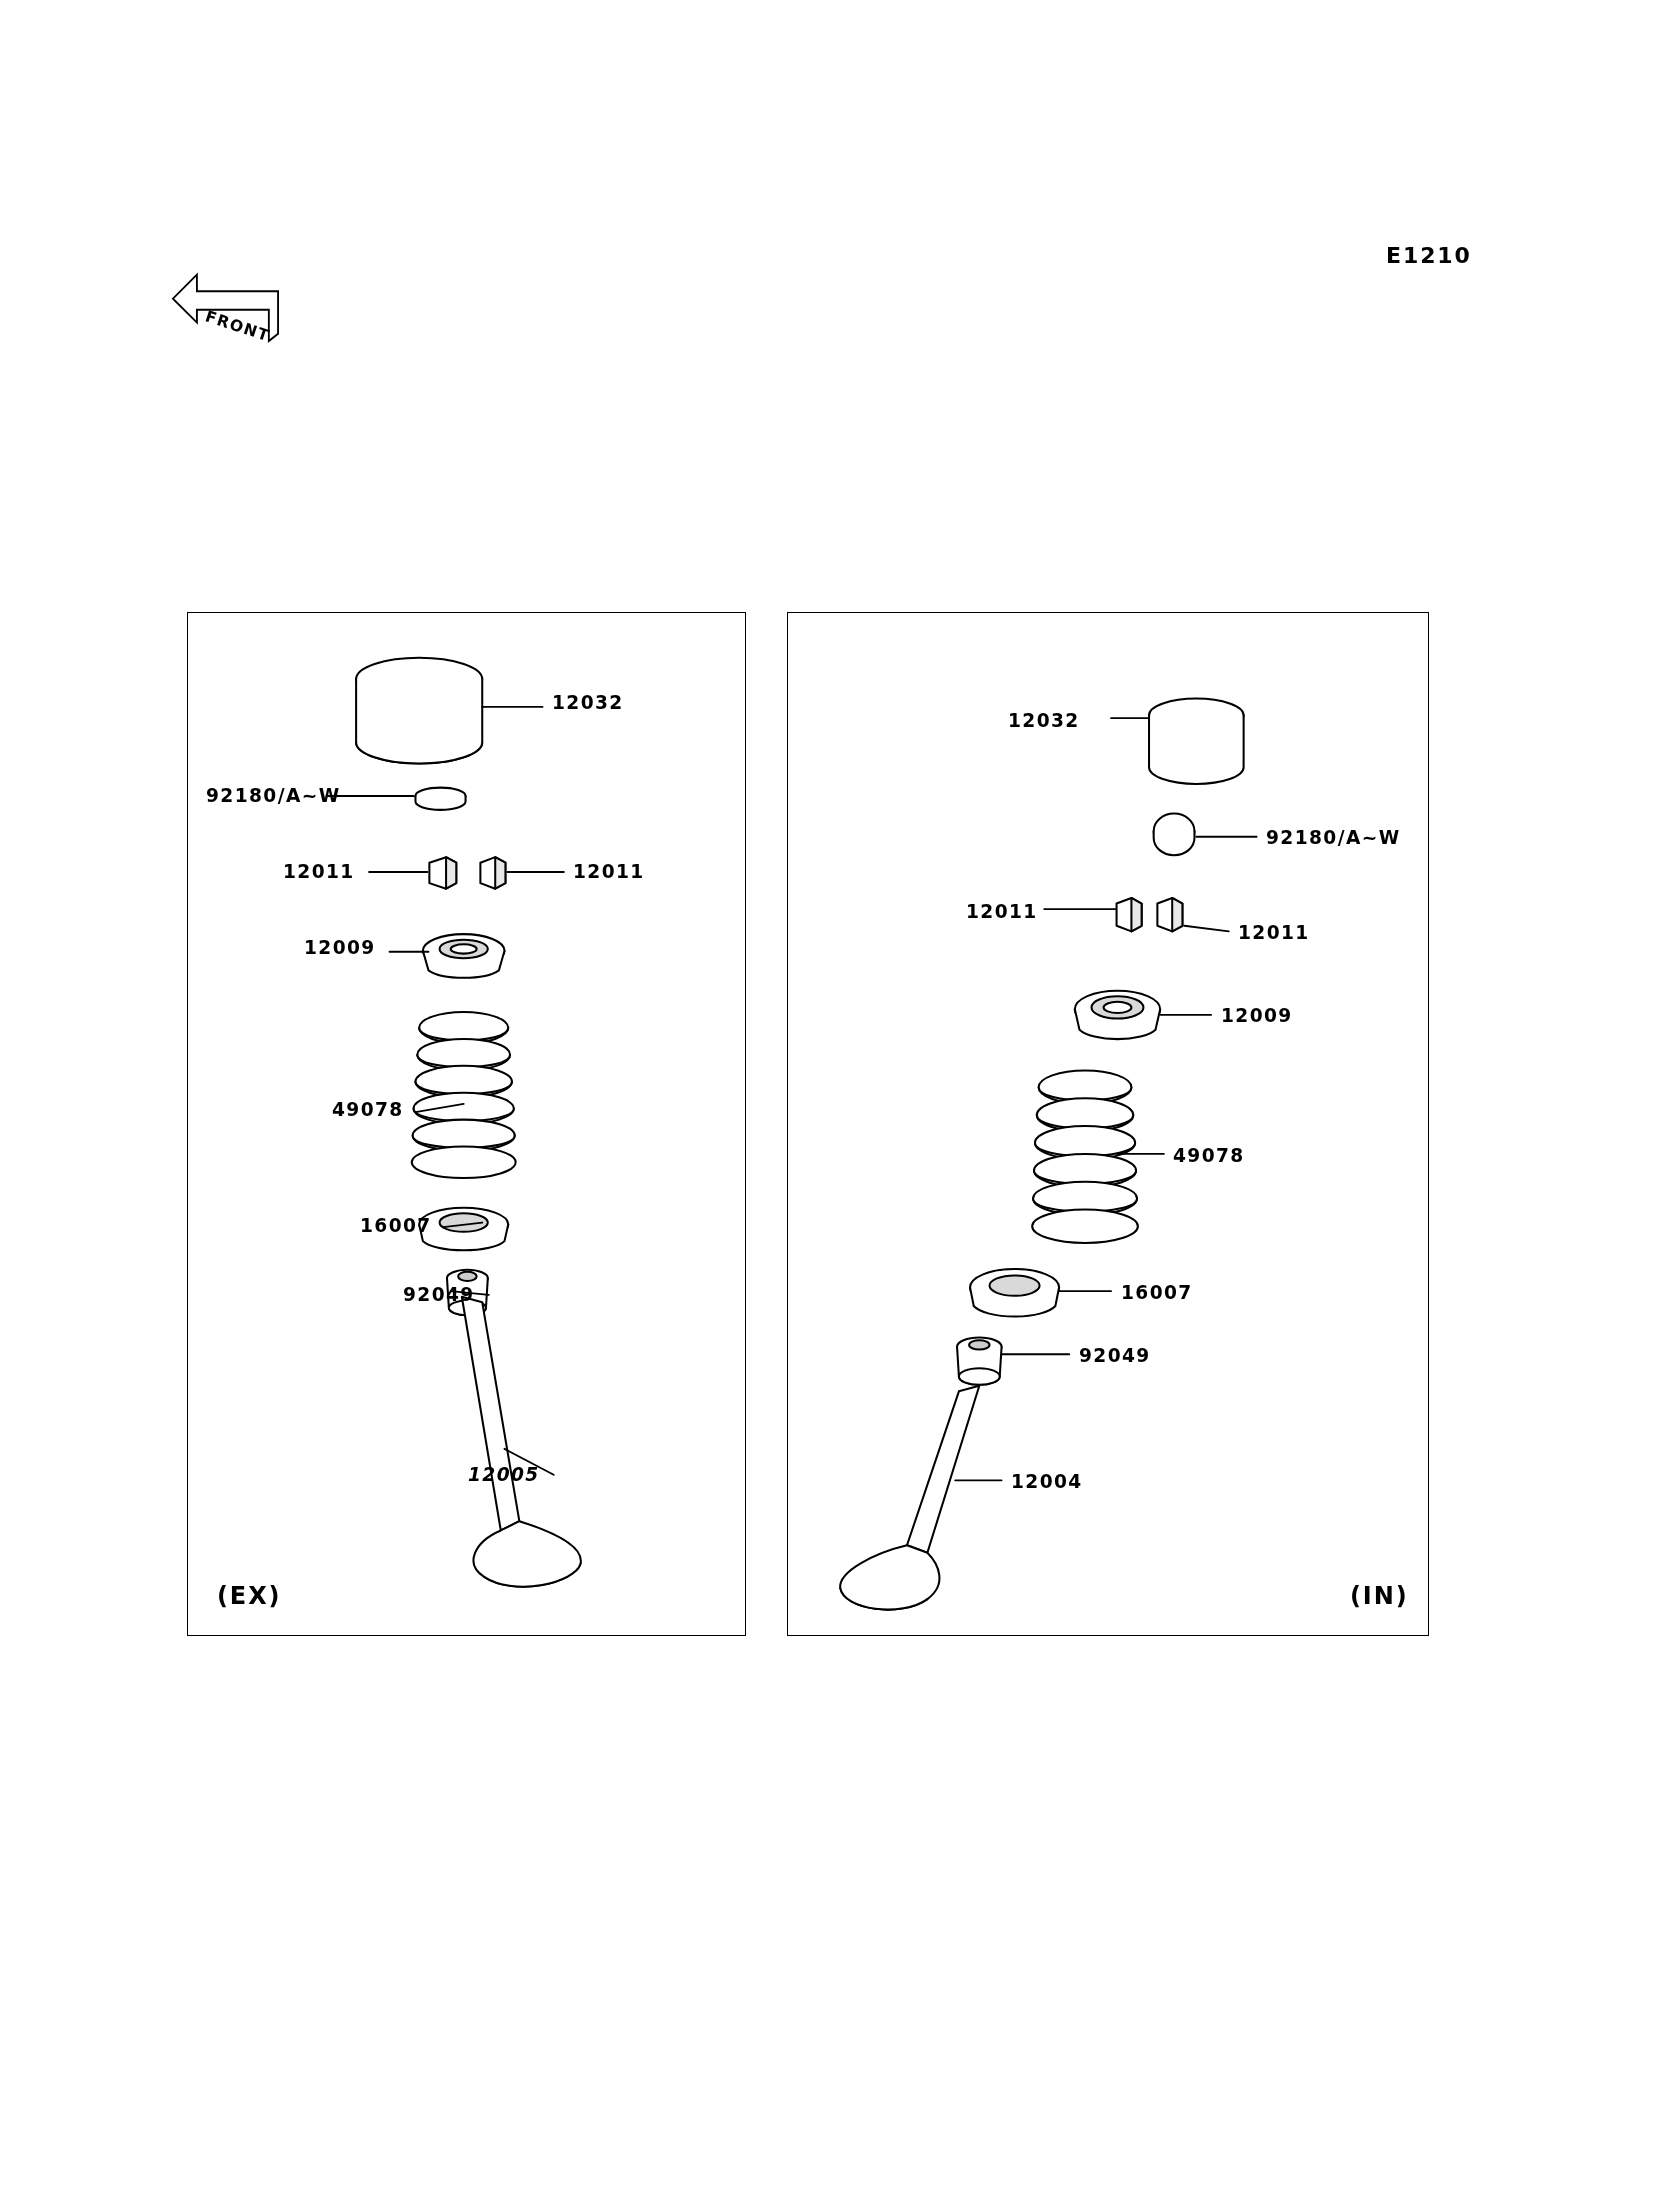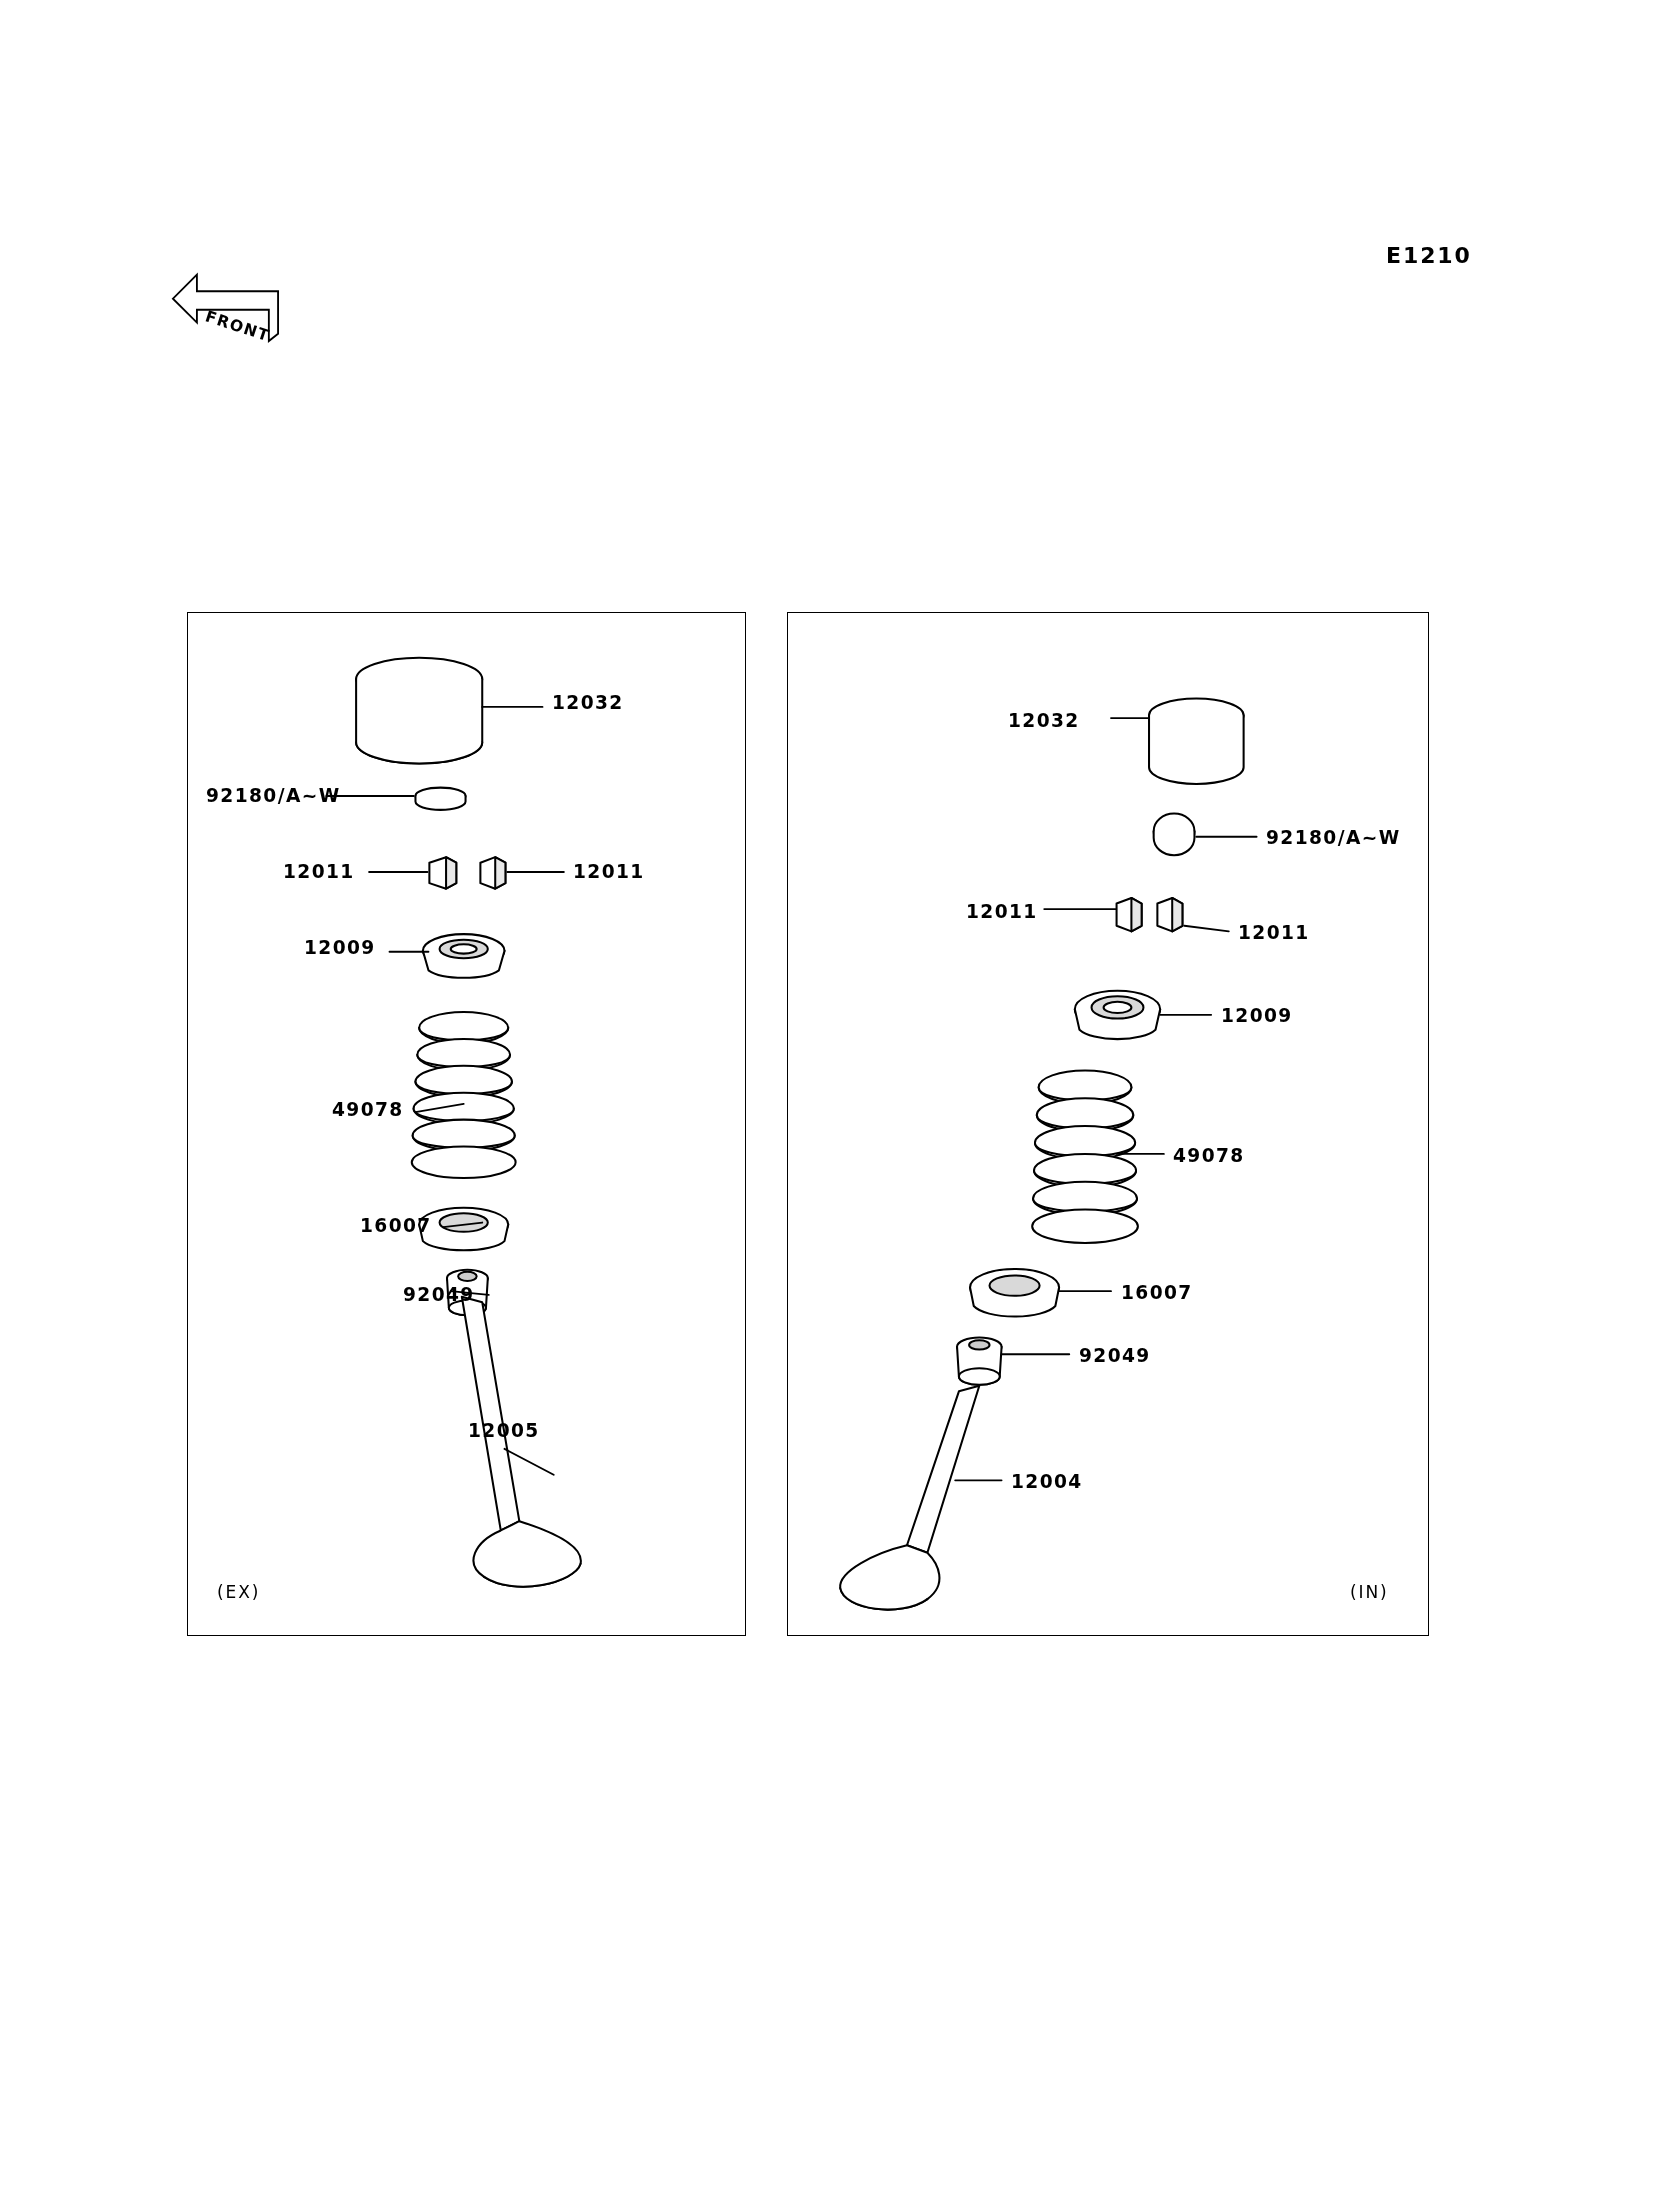--- a/index.html
+++ b/index.html
@@ -47,22 +47,22 @@
   }
   .panel-in {
     left: 787px;
     top: 612px;
     width: 640px;
     height: 1022px;
   }
 
   .panel-caption {
     position: absolute;
-    font-size: 17px;
-    font-weight: normal;
+    font-size: 24px;
+    font-weight: bold;
     letter-spacing: 1.9px;
   }
   .caption-ex { left: 217px; top: 1582px; }
   .caption-in { left: 1350px; top: 1582px; }
 
   .label {
     position: absolute;
     font-size: 18.6px;
     font-weight: bold;
     letter-spacing: 1.4px;
@@ -209,21 +209,21 @@
 </svg>
 
 <div class="label" style="left:552px; top:692px;">12032</div>
 <div class="label" style="left:206px; top:785px;">92180/A~W</div>
 <div class="label" style="left:283px; top:861px;">12011</div>
 <div class="label" style="left:573px; top:861px;">12011</div>
 <div class="label" style="left:304px; top:937px;">12009</div>
 <div class="label" style="left:332px; top:1099px;">49078</div>
 <div class="label" style="left:360px; top:1215px;">16007</div>
 <div class="label" style="left:403px; top:1284px;">92049</div>
-<div class="label" style="left:468px; top:1420px;">12005</div>
+<div class="label" style="left:468px; top:1464px;font-style:italic;">12005</div>
 
 <div class="label" style="left:1008px; top:710px;">12032</div>
 <div class="label" style="left:1266px; top:827px;">92180/A~W</div>
 <div class="label" style="left:966px; top:901px;">12011</div>
 <div class="label" style="left:1238px; top:922px;">12011</div>
 <div class="label" style="left:1221px; top:1005px;">12009</div>
 <div class="label" style="left:1173px; top:1145px;">49078</div>
 <div class="label" style="left:1121px; top:1282px;">16007</div>
 <div class="label" style="left:1079px; top:1345px;">92049</div>
 <div class="label" style="left:1011px; top:1471px;">12004</div>

